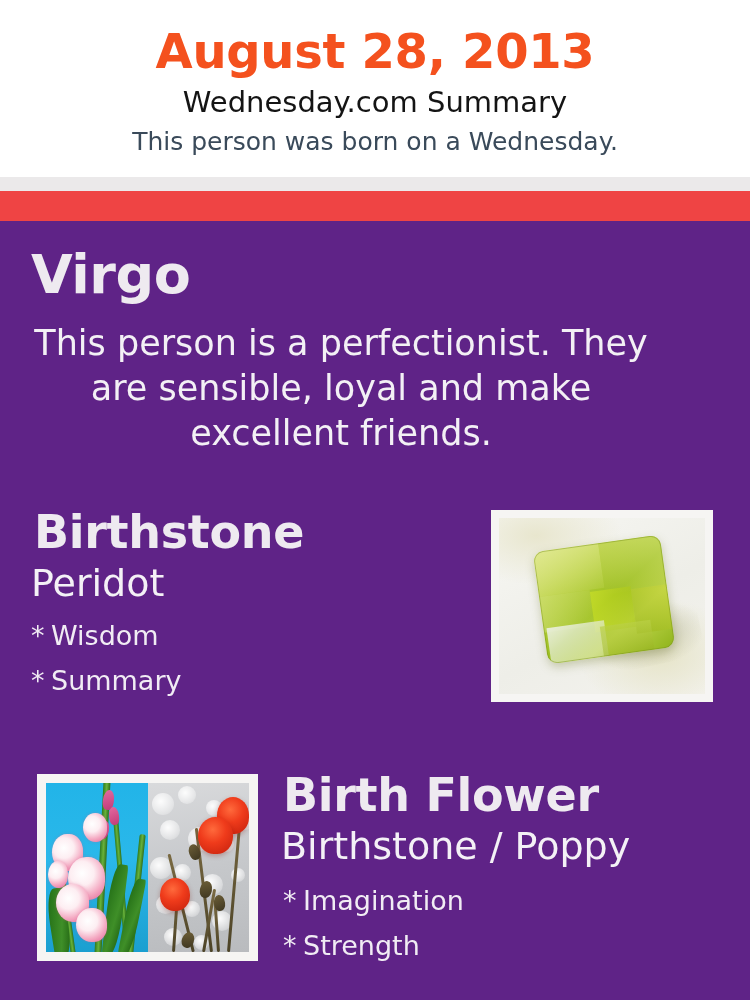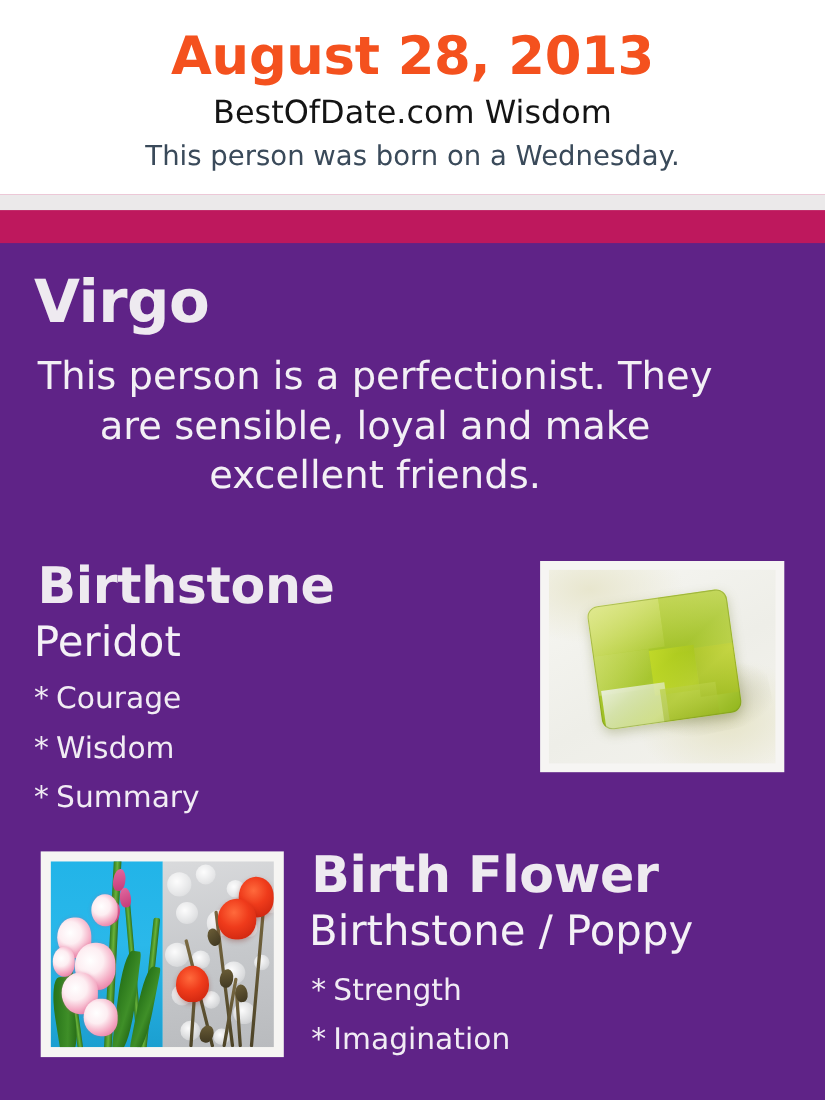--- a/index.html
+++ b/index.html
@@ -11,21 +11,21 @@
     width: 750px;
     height: 1000px;
     overflow: hidden;
     font-family: "DejaVu Sans", "Liberation Sans", sans-serif;
     background: #ffffff;
   }
   .page {
     position: relative;
     width: 750px;
     height: 1000px;
-    background: #be185d;
+    background: #ef4444;
   }
 
   
   .header {
     position: absolute;
     left: 0; top: 0;
     width: 750px;
     height: 177px;
     background: #ffffff;
     text-align: center;
@@ -315,36 +315,33 @@
     background: linear-gradient(160deg, #6d5f38, #3e3620);
   }
 </style>
 </head>
 <body>
 
 <div class="page">
 
   <div class="header">
     <div class="header-date">August 28, 2013</div>
-    <div class="header-site">BestOfDate.com Wisdom</div>
+    <div class="header-site">Wednesday.com Summary</div>
     <div class="header-dayline">This person was born on a Wednesday.</div>
   </div>
   <div class="header-rule"></div>
 
   <div class="body-panel">
 
     <div class="zodiac-title">Virgo</div>
     <div class="zodiac-desc">This person is a perfectionist. They are sensible, loyal and make excellent friends.</div>
 
     <div class="stone-title">Birthstone</div>
     <div class="stone-name">Peridot</div>
     <div class="stone-traits">
-      <div class="trait">
-        <span class="bullet">*</span><span>Courage</span>
-      </div>
       <div class="trait">
         <span class="bullet">*</span><span>Wisdom</span>
       </div>
       <div class="trait">
         <span class="bullet">*</span><span>Summary</span>
       </div>
     </div>
 
     <div class="stone-frame">
       <div class="stone-photo">
@@ -420,21 +417,21 @@
           <div class="poppy" style="left:12%;top:56%;width:30%;height:20%"></div>
         </div>
 
       </div>
     </div>
 
     <div class="flower-title">Birth Flower</div>
     <div class="flower-name">Birthstone / Poppy</div>
     <div class="flower-traits">
       <div class="trait">
+        <span class="bullet">*</span><span>Imagination</span>
+      </div>
+      <div class="trait">
         <span class="bullet">*</span><span>Strength</span>
-      </div>
-      <div class="trait">
-        <span class="bullet">*</span><span>Imagination</span>
       </div>
     </div>
 
   </div>
 </div>
 
 </body></html>

